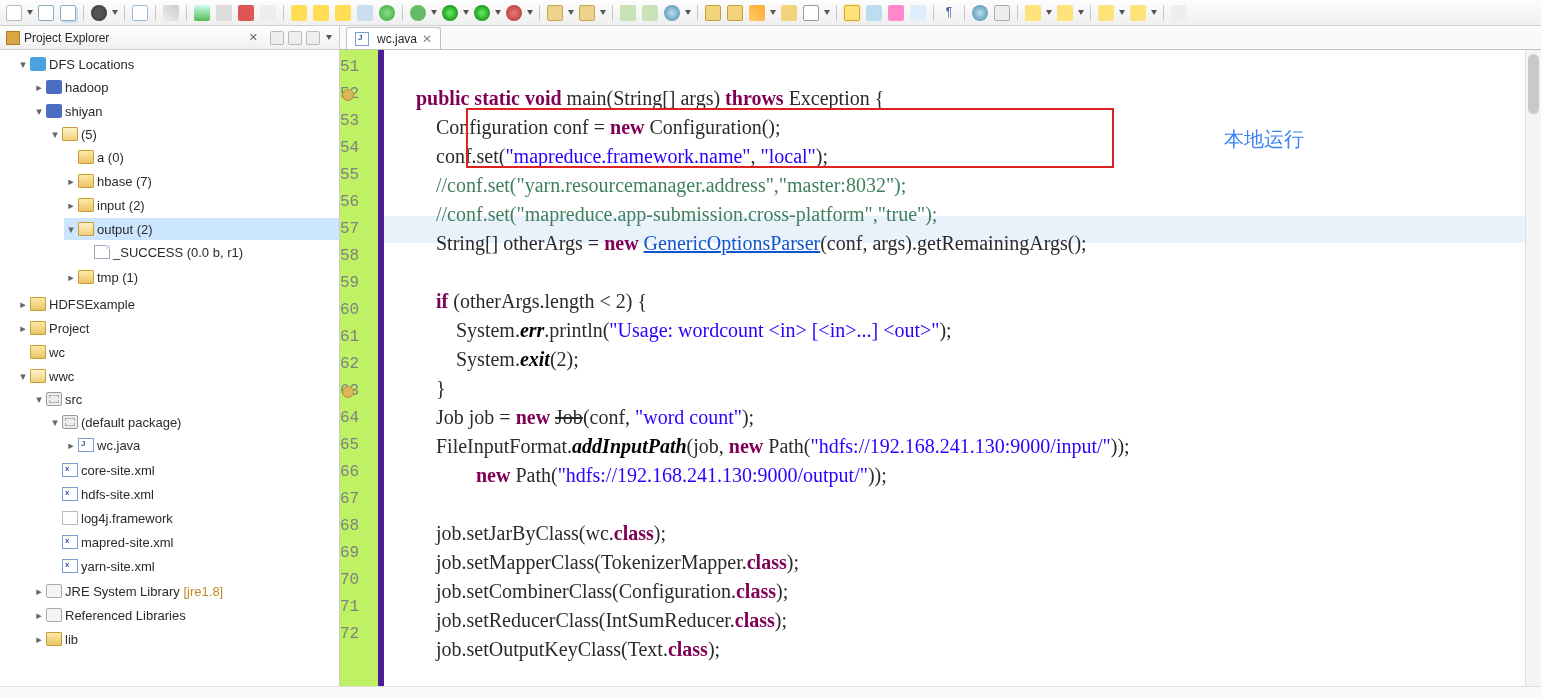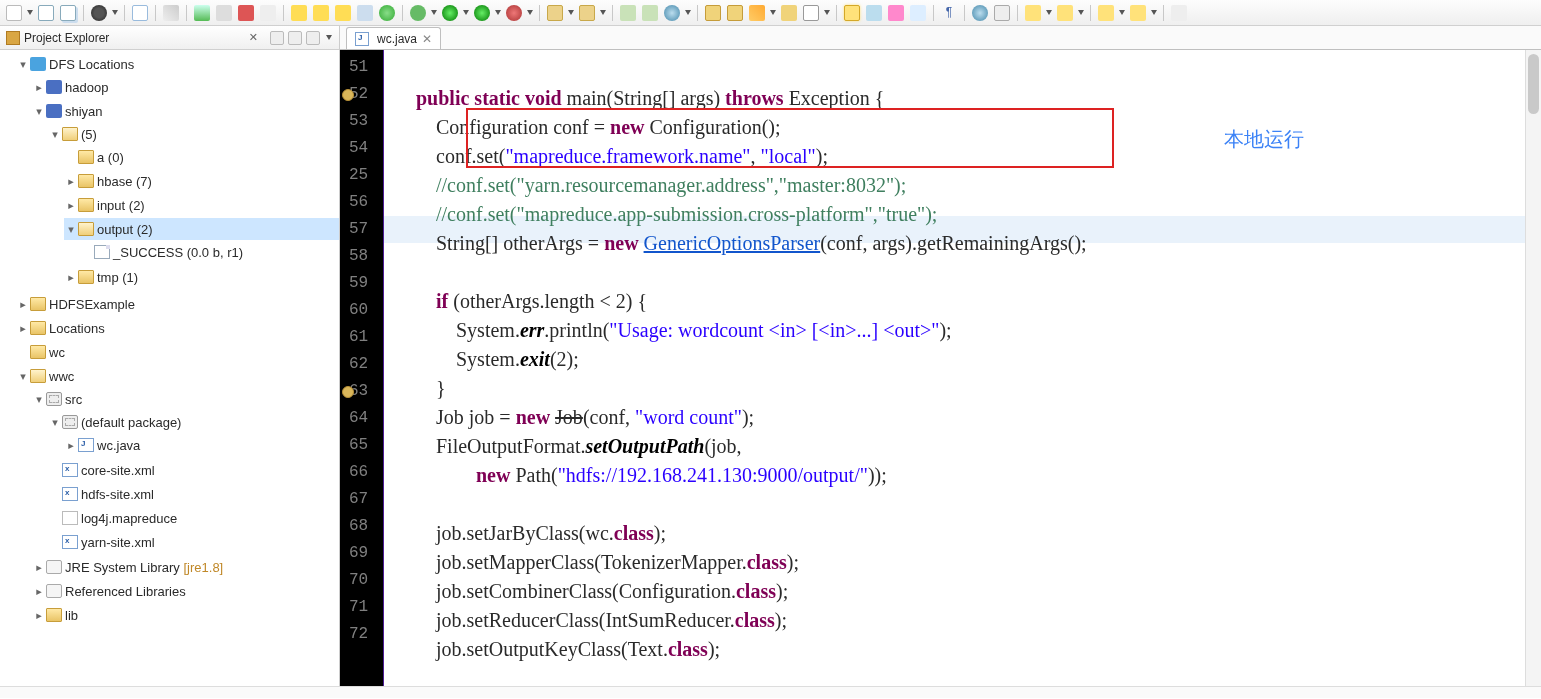--- a/index.html
+++ b/index.html
@@ -41,21 +41,21 @@
   .lib      { background: #f5f5f5; border: 1px solid #aaa; border-radius: 2px; }
   .elf      { background: #4aa3df; border-radius: 2px; }
   .sel { background: #cde6ff; }
   .dim { color: #c08828; text-align: center; }
   
   .editor { flex: 1; display: flex; flex-direction: column; }
   .tabbar { height: 24px; display: flex; align-items: flex-end; border-bottom: 1px solid #bfbfbf; padding-left: 6px; background: #fafafa; }
   .etab { height: 22px; display: flex; align-items: center; padding: 0 8px; background: #fff; border: 1px solid #bfbfbf; border-bottom: none; border-radius: 3px 3px 0 0; gap: 5px; font-size: 12px; }
   .etab .eic { width: 14px; height: 14px; }
   .workarea { flex: 1; display: flex; overflow: hidden; position: relative; }
-  .gutter { width: 44px; background: #000000; border-right: 1px solid #4c1d95; text-align: center; padding: 4px 6px 0 0; }
+  .gutter { width: 44px; background: #bef264; border-right: 6px solid #4c1d95; text-align: left; padding: 4px 6px 0 0; }
   .gutter div { height: 27px; line-height: 27px; color: #808080; font-family: Consolas,"Courier New",monospace; font-size: 16px; position: relative; }
   .gutter div.mark::before { content: ""; position: absolute; left: 2px; top: 8px; width: 10px; height: 10px; border-radius: 50%; background: #d9b65a; border: 1px solid #b89037; }
   .code { flex: 1; padding: 4px 0 0 10px; font-family: Consolas,"Courier New",monospace; font-size: 20px; position: relative; overflow-x: auto; }
   .code pre { margin: 2px; height: 27px; line-height: 27px; white-space: pre; font-family: Liberation Serif, serif; }
   .hlLine { position: absolute; left: 0; right: 0; height: 27px; background: #e9f2fb; z-index: 0; }
   .code pre, .redbox, .anno { position: relative; z-index: 1; }
   .kw  { color: #7f0055; font-weight: bold; }
   .cm  { color: #3f7f5f; }
   .str { color: #2a00ff; }
   .sty { font-style: italic; font-weight: bold; color: #000; }
@@ -241,21 +241,21 @@
             <div class="row">
               <span class="tog">▸</span>
               <span class="ic folder"></span>
               <span>HDFSExample</span>
             </div>
           </li>
         <li>
             <div class="row">
               <span class="tog">▸</span>
               <span class="ic folder"></span>
-              <span>Locations</span>
+              <span>Project</span>
             </div>
           </li>
         <li>
             <div class="row">
               <span class="tog">&nbsp;</span>
               <span class="ic folder"></span>
               <span>wc</span>
             </div>
           </li>
         <li>
@@ -299,21 +299,28 @@
                     <div class="row">
                       <span class="tog">&nbsp;</span>
                       <span class="ic xfile"></span>
                       <span>hdfs-site.xml</span>
                     </div>
                   </li>
                 <li>
                     <div class="row">
                       <span class="tog">&nbsp;</span>
                       <span class="ic pfile"></span>
-                      <span>log4j.mapreduce</span>
+                      <span>log4j.framework</span>
+                    </div>
+                  </li>
+                <li>
+                    <div class="row">
+                      <span class="tog">&nbsp;</span>
+                      <span class="ic xfile"></span>
+                      <span>mapred-site.xml</span>
                     </div>
                   </li>
                 <li>
                     <div class="row">
                       <span class="tog">&nbsp;</span>
                       <span class="ic xfile"></span>
                       <span>yarn-site.xml</span>
                     </div>
                   </li>
               </ul>
@@ -353,21 +360,21 @@
         <span style="color:#888;">✕</span>
       </div>
     </div>
 
     <div class="workarea">
       <div class="gutter" id="gutter">
           <div>51</div>
           <div class="mark">52</div>
           <div>53</div>
           <div>54</div>
-          <div>25</div>
+          <div>55</div>
           <div>56</div>
           <div>57</div>
           <div>58</div>
           <div>59</div>
           <div>60</div>
           <div>61</div>
           <div>62</div>
           <div class="mark">63</div>
           <div>64</div>
           <div>65</div>
@@ -388,21 +395,21 @@
 <pre><span>        conf.set(</span><span class="str">"mapreduce.framework.name"</span><span>, </span><span class="str">"local"</span><span>);</span></pre>
 <pre class="cm">        //conf.set("yarn.resourcemanager.address","master:8032");</pre>
 <pre class="cm">        //conf.set("mapreduce.app-submission.cross-platform","true");</pre>
 <pre><span>        String[] otherArgs = </span><span class="kw">new</span><span> </span><span class="lnk">GenericOptionsParser</span><span>(conf, args).getRemainingArgs();</span></pre>
 <pre> </pre>
 <pre>        <span class="kw">if</span><span> (otherArgs.length &lt; 2) {</span></pre>
 <pre><span>            System.</span><span class="sty">err</span><span>.println(</span><span class="str">"Usage: wordcount &lt;in&gt; [&lt;in&gt;...] &lt;out&gt;"</span><span>);</span></pre>
 <pre><span>            System.</span><span class="sty">exit</span><span>(2);</span></pre>
 <pre>        }</pre>
 <pre><span>        Job job = </span><span class="kw">new</span><span> </span><span class="strk">Job</span><span>(conf, </span><span class="str">"word count"</span><span>);</span></pre>
-<pre><span>        FileOutputFormat.</span><span class="sty">setOutputPath</span><span>(job,</span></pre>
+<pre><span>        FileInputFormat.</span><span class="sty">addInputPath</span><span>(job, </span><span class="kw">new</span><span> Path(</span><span class="str">"hdfs://192.168.241.130:9000/input/"</span><span>));</span></pre>
 <pre><span>                </span><span class="kw">new</span><span> Path(</span><span class="str">"hdfs://192.168.241.130:9000/output/"</span><span>));</span></pre>
 <pre> </pre>
 <pre><span>        job.setJarByClass(wc.</span><span class="kw">class</span><span>);</span></pre>
 <pre><span>        job.setMapperClass(TokenizerMapper.</span><span class="kw">class</span><span>);</span></pre>
 <pre><span>        job.setCombinerClass(Configuration.</span><span class="kw">class</span><span>);</span></pre>
 <pre><span>        job.setReducerClass(IntSumReducer.</span><span class="kw">class</span><span>);</span></pre>
 <pre><span>        job.setOutputKeyClass(Text.</span><span class="kw">class</span><span>);</span></pre>
 
         <div class="redbox" style="left:82px;top:58px;width:648px;height:60px;"></div>
         <div class="anno" style="left:840px;top:76px;">本地运行</div>

